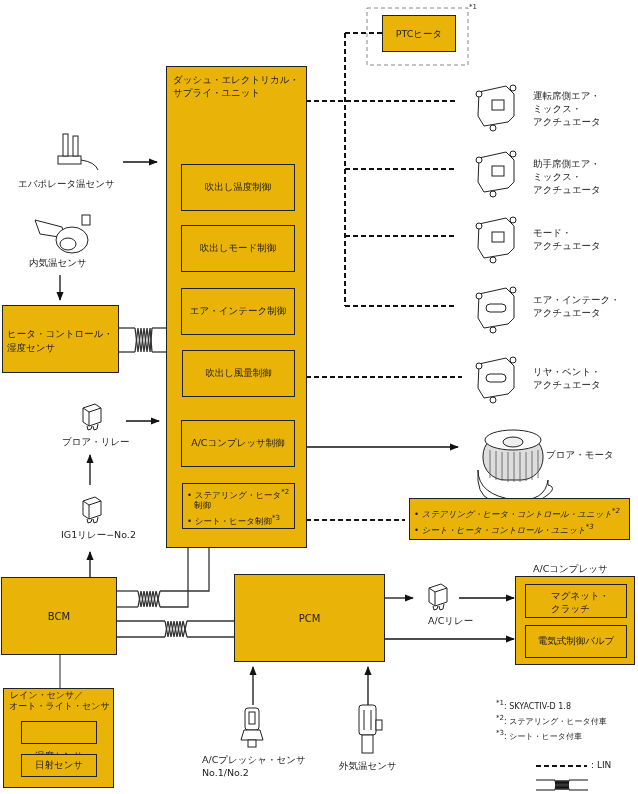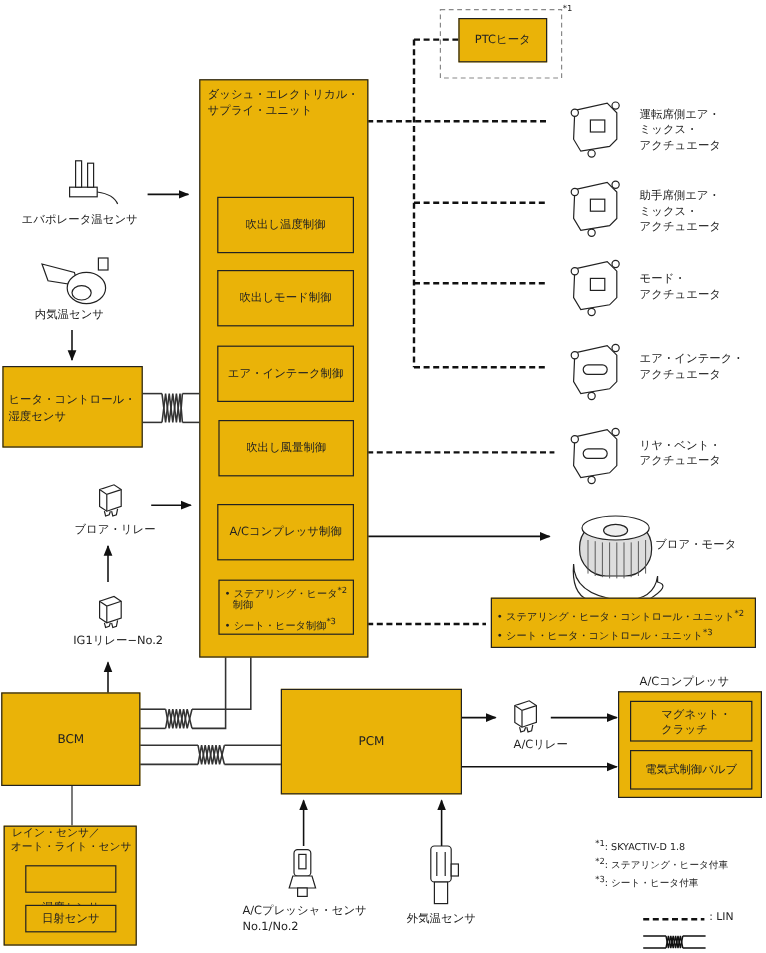--- a/index.html
+++ b/index.html
@@ -237,21 +237,21 @@
   <span class="lbl" style="left:533px;top:293px;">エア・インテーク・</span>
   <span class="lbl" style="left:533px;top:306px;">アクチュエータ</span>
 </div>
 <div>
   <span class="lbl" style="left:533px;top:365px;">リヤ・ベント・</span>
   <span class="lbl" style="left:533px;top:378px;">アクチュエータ</span>
 </div>
 
 <span class="lbl" style="left:546px;top:448px;">ブロア・モータ</span>
 
-<div class="box" style="left:409px;top:498px;width:221px;height:42px;border-width:1.2px;">
+<div class="box" style="left:409px;top:498px;width:221px;height:42px;border-width:1.2px;font-style:italic;">
   <span class="lbl" style="left:4px;top:6px;font-size:8.5px;"><span>• ステアリング・ヒータ・コントロール・ユニット</span><sup>*2</sup></span>
   <span class="lbl" style="left:4px;top:22px;font-size:8.5px;"><span>• シート・ヒータ・コントロール・ユニット</span><sup>*3</sup></span>
 </div>
 
 <span class="lbl" style="left:18px;top:177px;">エバポレータ温センサ</span>
 <span class="lbl" style="left:29px;top:256px;">内気温センサ</span>
 
 <div class="box" style="left:2px;top:305px;width:117px;height:68px;">
   <span class="lbl" style="left:4px;top:21px;">ヒータ・コントロール・</span>
   <span class="lbl" style="left:4px;top:35px;">湿度センサ</span>

